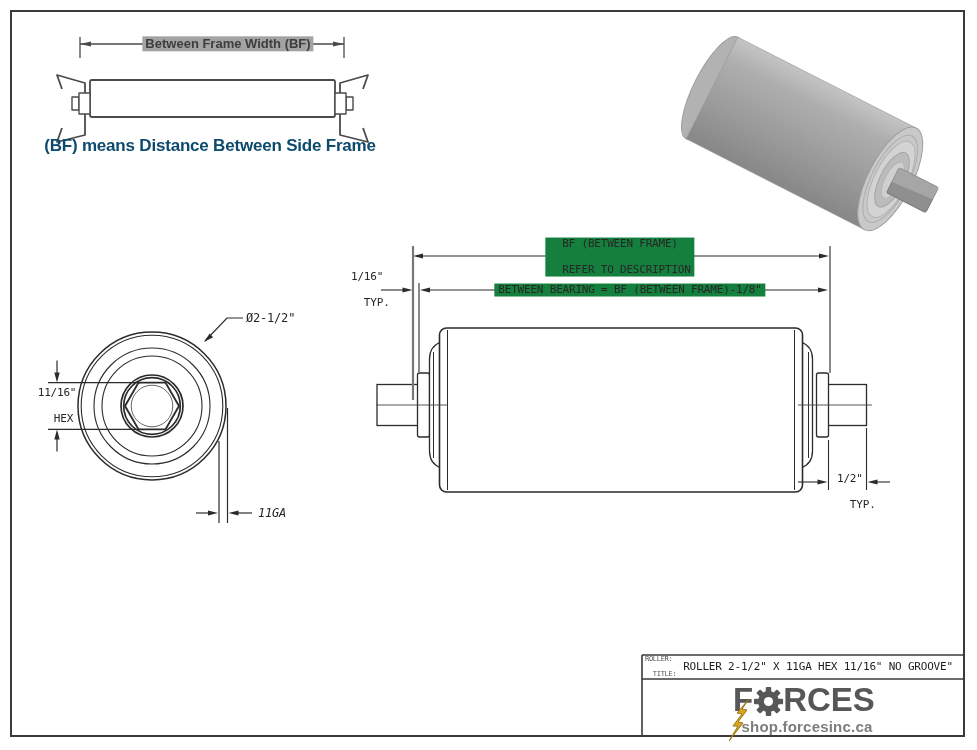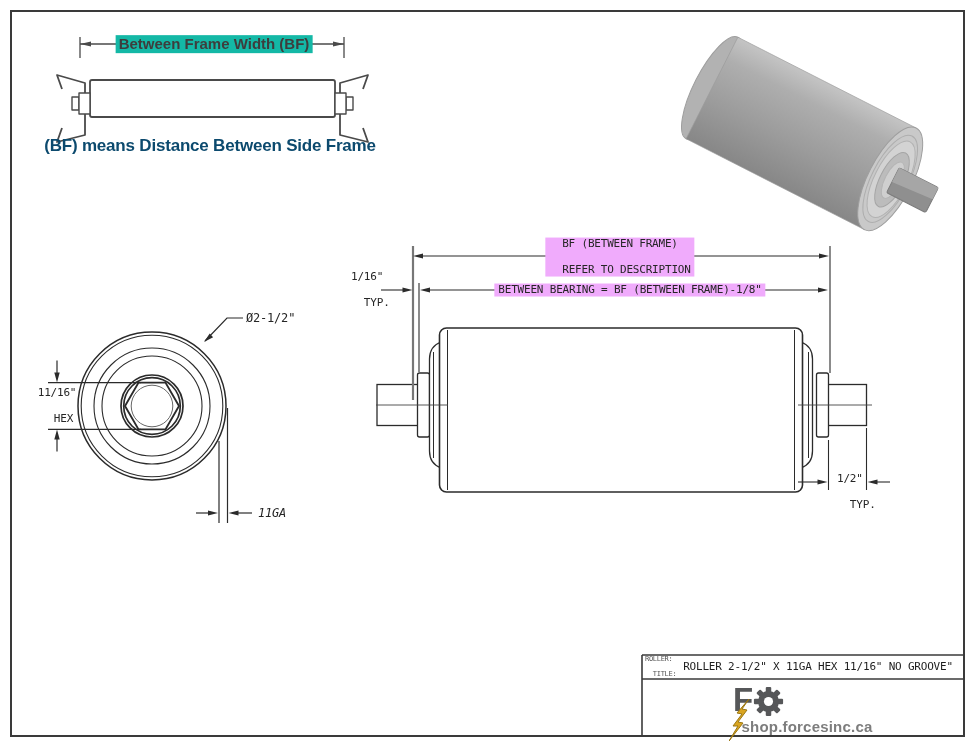--- a/index.html
+++ b/index.html
@@ -5,22 +5,22 @@
   html,body{margin:0;padding:0;}
   body{width:977px;height:750px;background:#ffffff;position:relative;overflow:hidden;
        font-family:"Liberation Sans",sans-serif;}
   #art{position:absolute;left:0;top:0;}
   .sheet-border{position:absolute;left:10px;top:10px;width:951px;height:723px;
        border:2px solid #3a3a3a;pointer-events:none;}
   .lbl{position:absolute;white-space:pre;color:#222;line-height:1.18;}
   .mono{font-family:"DejaVu Sans Mono",monospace;letter-spacing:-0.2px;}
   .ctr{transform:translate(-50%,-50%);text-align:center;}
   .vctr{transform:translateY(-50%);}
-  .bgw{background:#f0abfc;padding:0 4px;text-align:center;}
-  .inset-dim{font-size:15px;font-weight:bold;color:#3d3d3d;background:#14b8a6;padding:0 3px;}
+  .bgw{background:#15803d;padding:0 4px;text-align:center;}
+  .inset-dim{font-size:13px;font-weight:bold;color:#3d3d3d;background:#a3a3a3;padding:0 3px;margin-left:14px;}
   .inset-cap{font-size:17px;font-weight:bold;color:#0c4a6e;letter-spacing:-0.2px;}
   .dim{font-size:11px;color:#262626;}
   .dim12{font-size:12px;color:#262626;}
   .titreblk{font-size:7px;color:#555;line-height:1.1;letter-spacing:-0.3px;}
   .titletxt{font-size:11px;color:#1e1e1e;letter-spacing:-0.2px;}
   .logo-row{position:absolute;left:733px;top:681px;display:flex;align-items:center;
        font-weight:bold;font-size:33px;color:#565759;letter-spacing:0px;}
   .logo-row .gearwrap{display:inline-block;width:31px;height:31px;margin:2px -1px 0 0px;}
   .url{font-size:15px;font-weight:bold;color:#7d7d7d;letter-spacing:0.2px;}
 </style>
@@ -203,17 +203,18 @@
         <rect x="14" y="1" width="6" height="7" rx="1.2" transform="rotate(90 17 17)"></rect>
         <rect x="14" y="1" width="6" height="7" rx="1.2" transform="rotate(135 17 17)"></rect>
         <rect x="14" y="1" width="6" height="7" rx="1.2" transform="rotate(180 17 17)"></rect>
         <rect x="14" y="1" width="6" height="7" rx="1.2" transform="rotate(225 17 17)"></rect>
         <rect x="14" y="1" width="6" height="7" rx="1.2" transform="rotate(270 17 17)"></rect>
         <rect x="14" y="1" width="6" height="7" rx="1.2" transform="rotate(315 17 17)"></rect>
         <circle cx="17" cy="17" r="11.5"></circle>
         <circle cx="17" cy="17" r="5" fill="#ffffff"></circle>
       </g>
     </svg></span>
+    <span>RCES</span>
 </div>
 <svg style="position:absolute;left:729px;top:699px;" width="26" height="42" viewBox="0 0 26 42">
   <polygon points="20,0 8,14 13,15 4,27 9,27 0,42 14,24 9,23 18,11 13,10" fill="#DAA520" stroke="#9a7714" stroke-width="1"></polygon>
 </svg>
 <div class="lbl ctr url" style="left:807px;top:727px;">shop.forcesinc.ca</div>
 
 </body></html>

